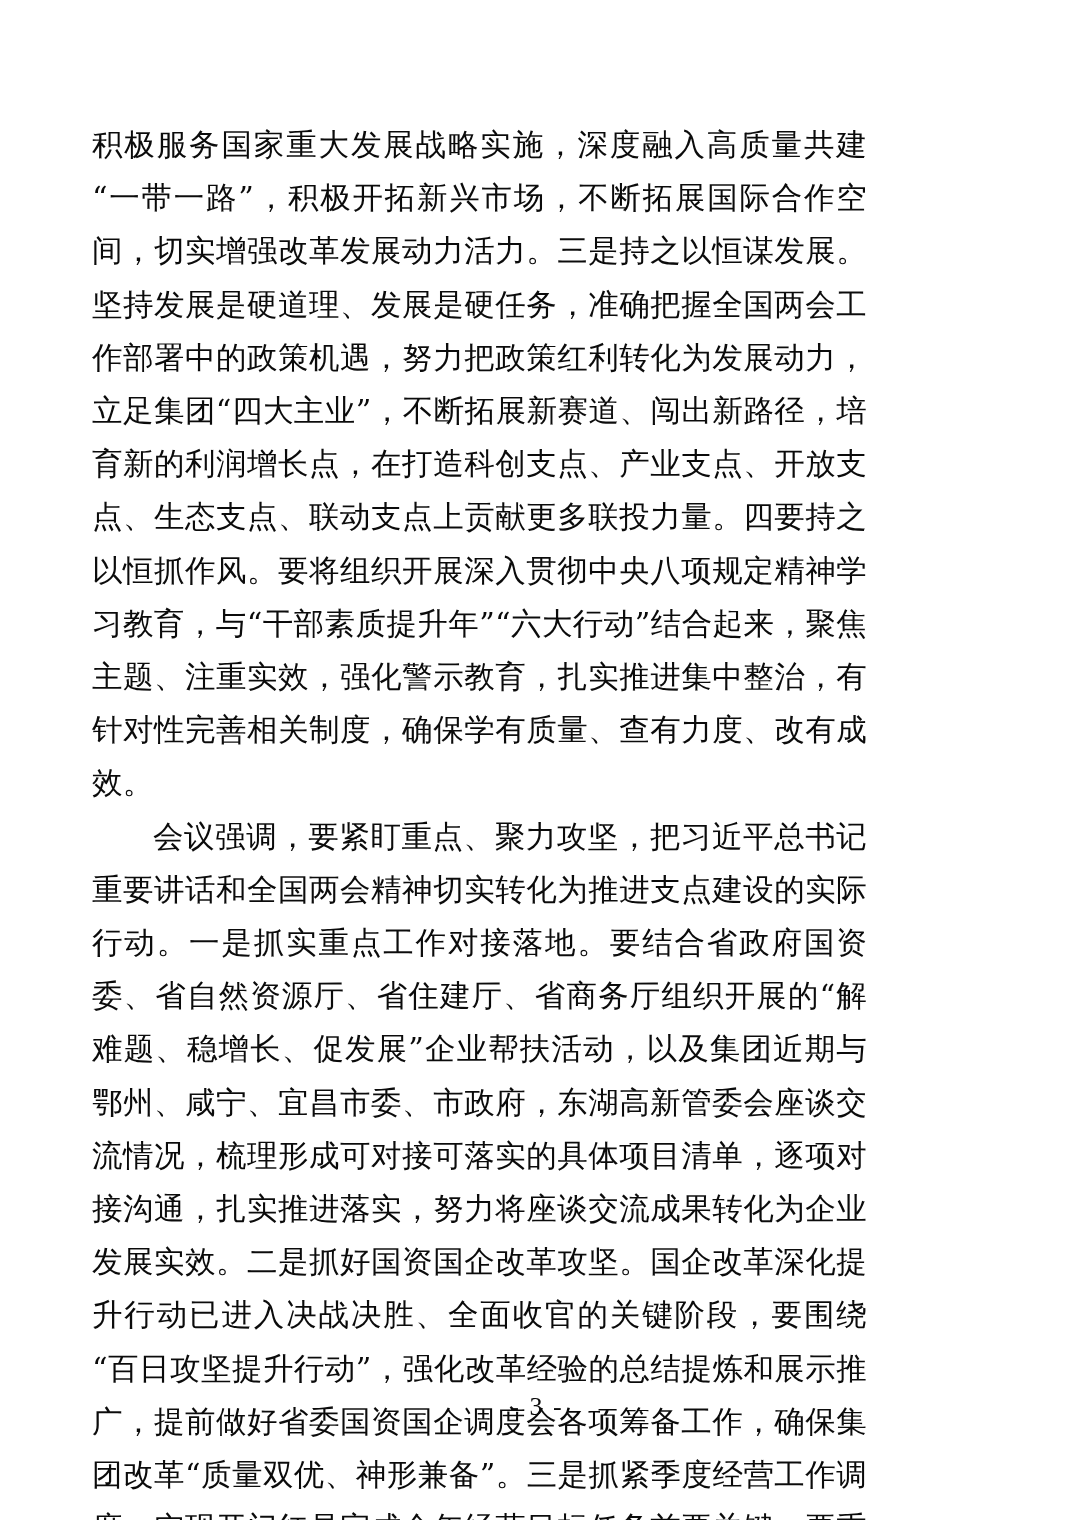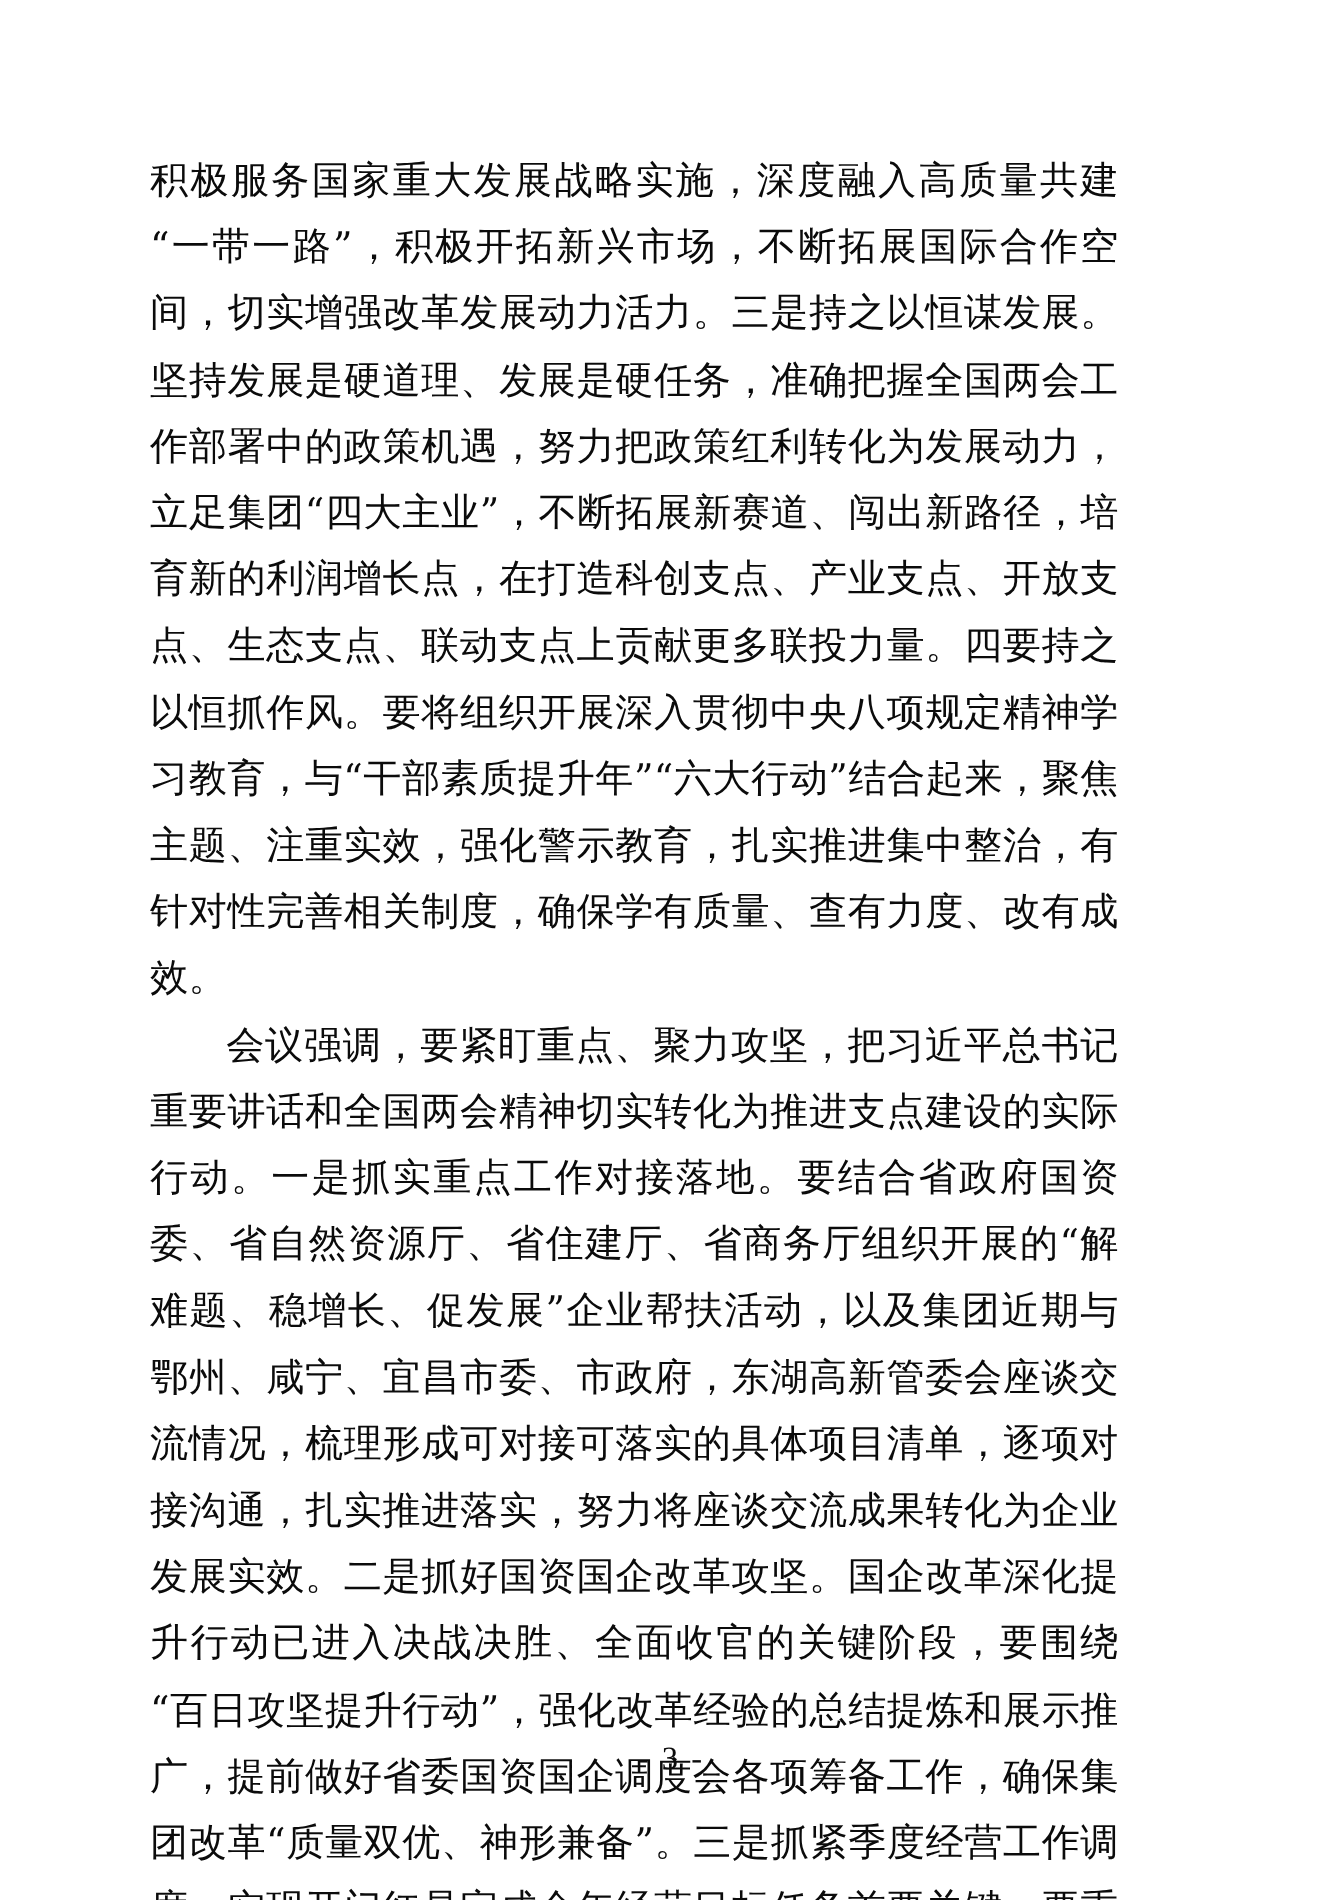--- a/index.html
+++ b/index.html
@@ -15,21 +15,21 @@
     position: relative;
     overflow: hidden;
   }
   .page {
     position: absolute;
     left: 0;
     top: 0;
     width: 1074px;
     height: 1520px;
     box-sizing: border-box;
-    padding: 118px 148px 0 120px;
+    padding: 118px 148px 0 92px;
   }
   .doc-body {
     width: 775px;
   }
   .para {
     font-size: 30.5px;
     line-height: 53.2px;
     text-align: justify;
     text-justify: inter-ideograph;
     letter-spacing: 0.2px;

